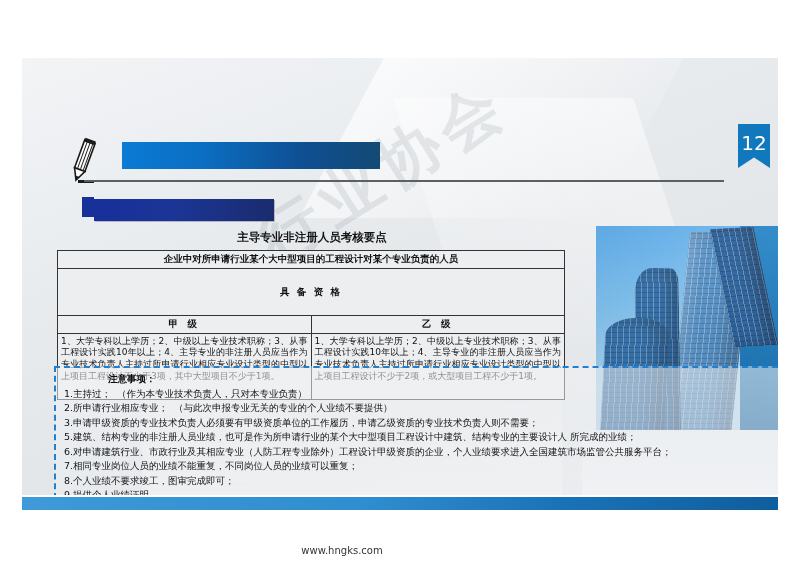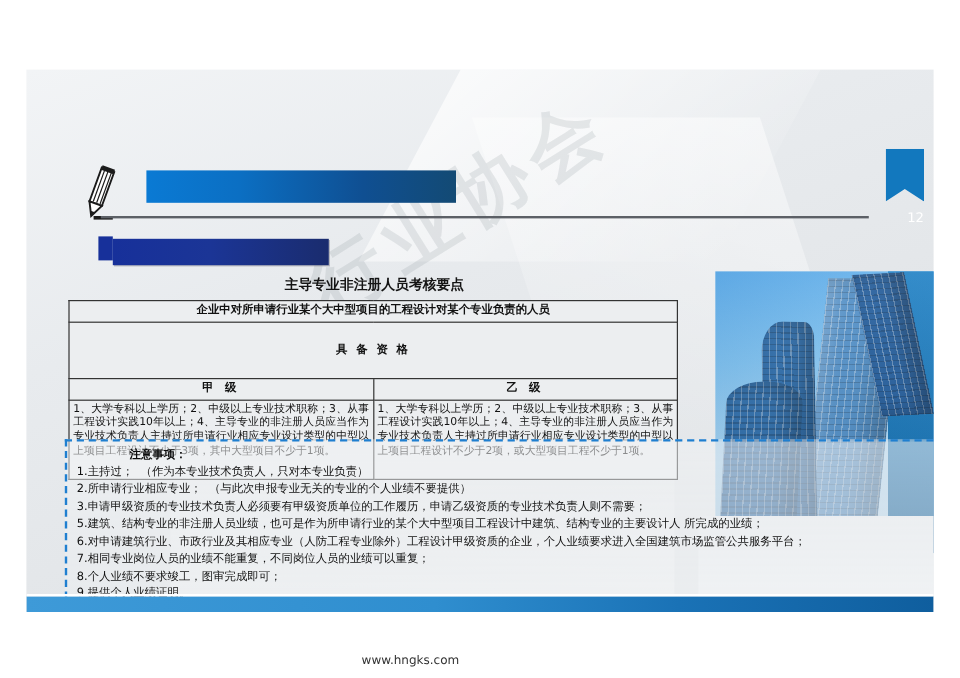--- a/index.html
+++ b/index.html
@@ -123,25 +123,24 @@
   }
   #page-badge .ribbon {
     position: absolute;
     inset: 0;
     background: #1278be;
     clip-path: polygon(0 0, 100% 0, 100% 100%, 50% 76%, 0 100%);
   }
   #page-badge .num {
     position: absolute;
     left: 0; right: 0; top: 7px;
-    text-align: right;
+    text-align: center;
     color: #ffffff;
-    font-size: 11px;
-    font-family: "DejaVu Sans", "Liberation Sans", sans-serif;
-    margin-top: 44px;
+    font-size: 20px;
+    font-family: "DejaVu Sans", "Liberation Sans", sans-serif;
   }
 
   
   #photo-panel {
     position: absolute;
     left: 574px;
     top: 168px;
     width: 206px;
     height: 235px;
     overflow: hidden;

